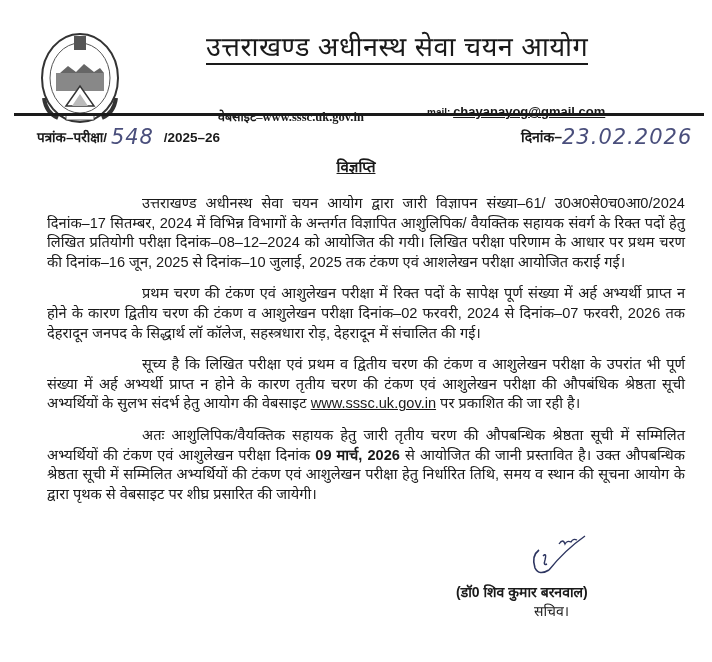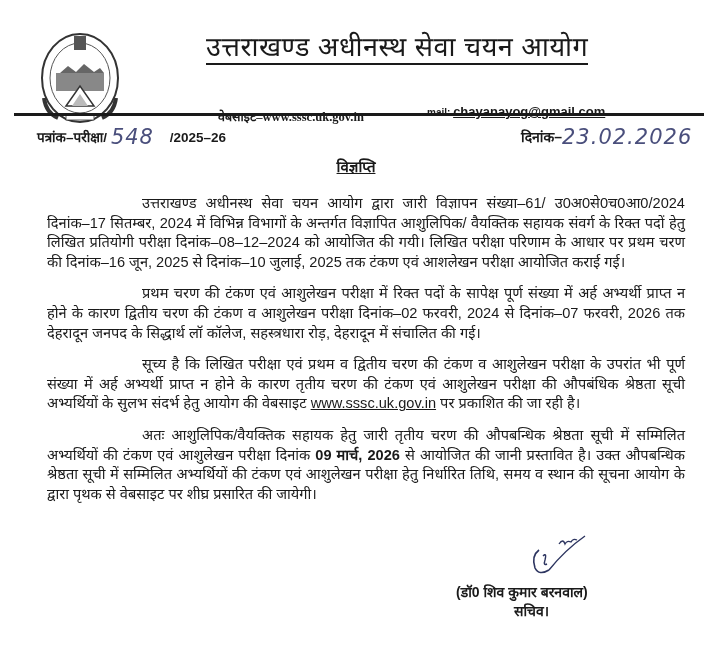--- a/index.html
+++ b/index.html
@@ -44,21 +44,21 @@
   .ref {
     position: absolute; left: 37px; top: 125px; font-size: 13.5px; white-space: nowrap;
     font-weight: bold;
   }
   .hand {
     font-family: "DejaVu Sans", sans-serif; font-weight: normal;
     color: #4a4f7c; font-size: 21px; font-style: italic; letter-spacing: 1px;
     vertical-align: -2px;
     margin-top: 28px;
   }
-  .ref .year { margin-left: 12px; }
+  .ref .year { margin-left: 6px; }
   .date {
     position: absolute; left: 521px; top: 125px; font-size: 14px; font-weight: bold;
     white-space: nowrap;
   }
 
   
   .heading {
     position: absolute; left: 0; width: 712px; top: 156px; text-align: center;
     font-size: 15px; font-weight: bold;
   }
@@ -74,21 +74,21 @@
   .para b { font-weight: bold; }
 
   
   .signature {
     position: absolute; left: 525px; top: 530px; width: 70px; height: 50px;
   }
   .signer {
     position: absolute; left: 456px; top: 582px; font-size: 14px; font-weight: bold; white-space: nowrap;
   }
   .designation {
-    position: absolute; left: 514px; top: 601px; font-size: 14px; font-weight: bold; white-space: nowrap;
+    position: absolute; left: 534px; top: 601px; font-size: 14px; font-weight: normal; white-space: nowrap;
   }
 </style>
 </head>
 <body>
 
 <div class="page">
 
   <div class="logo">
     <svg width="84" height="100" viewBox="0 0 84 100">
       <ellipse cx="42" cy="50" rx="38" ry="44" fill="none" stroke="#333" stroke-width="2"></ellipse>

